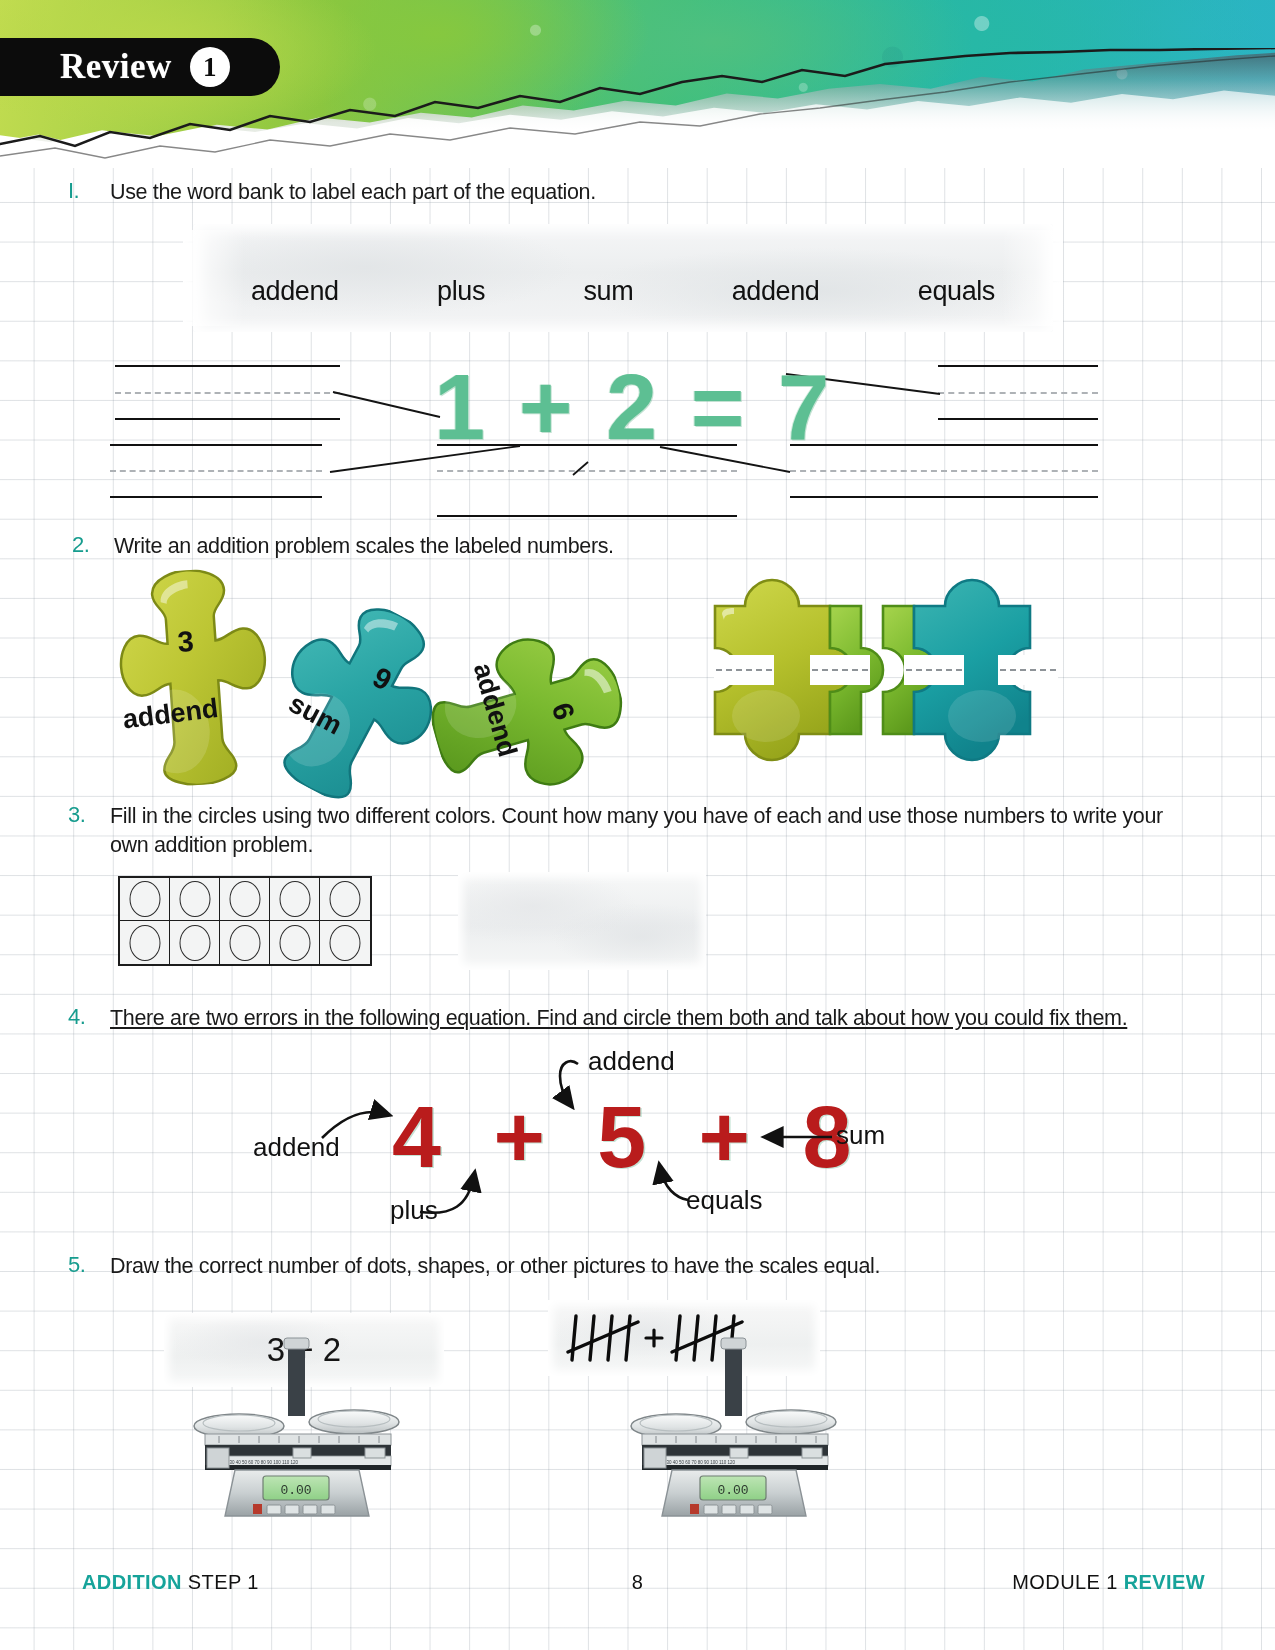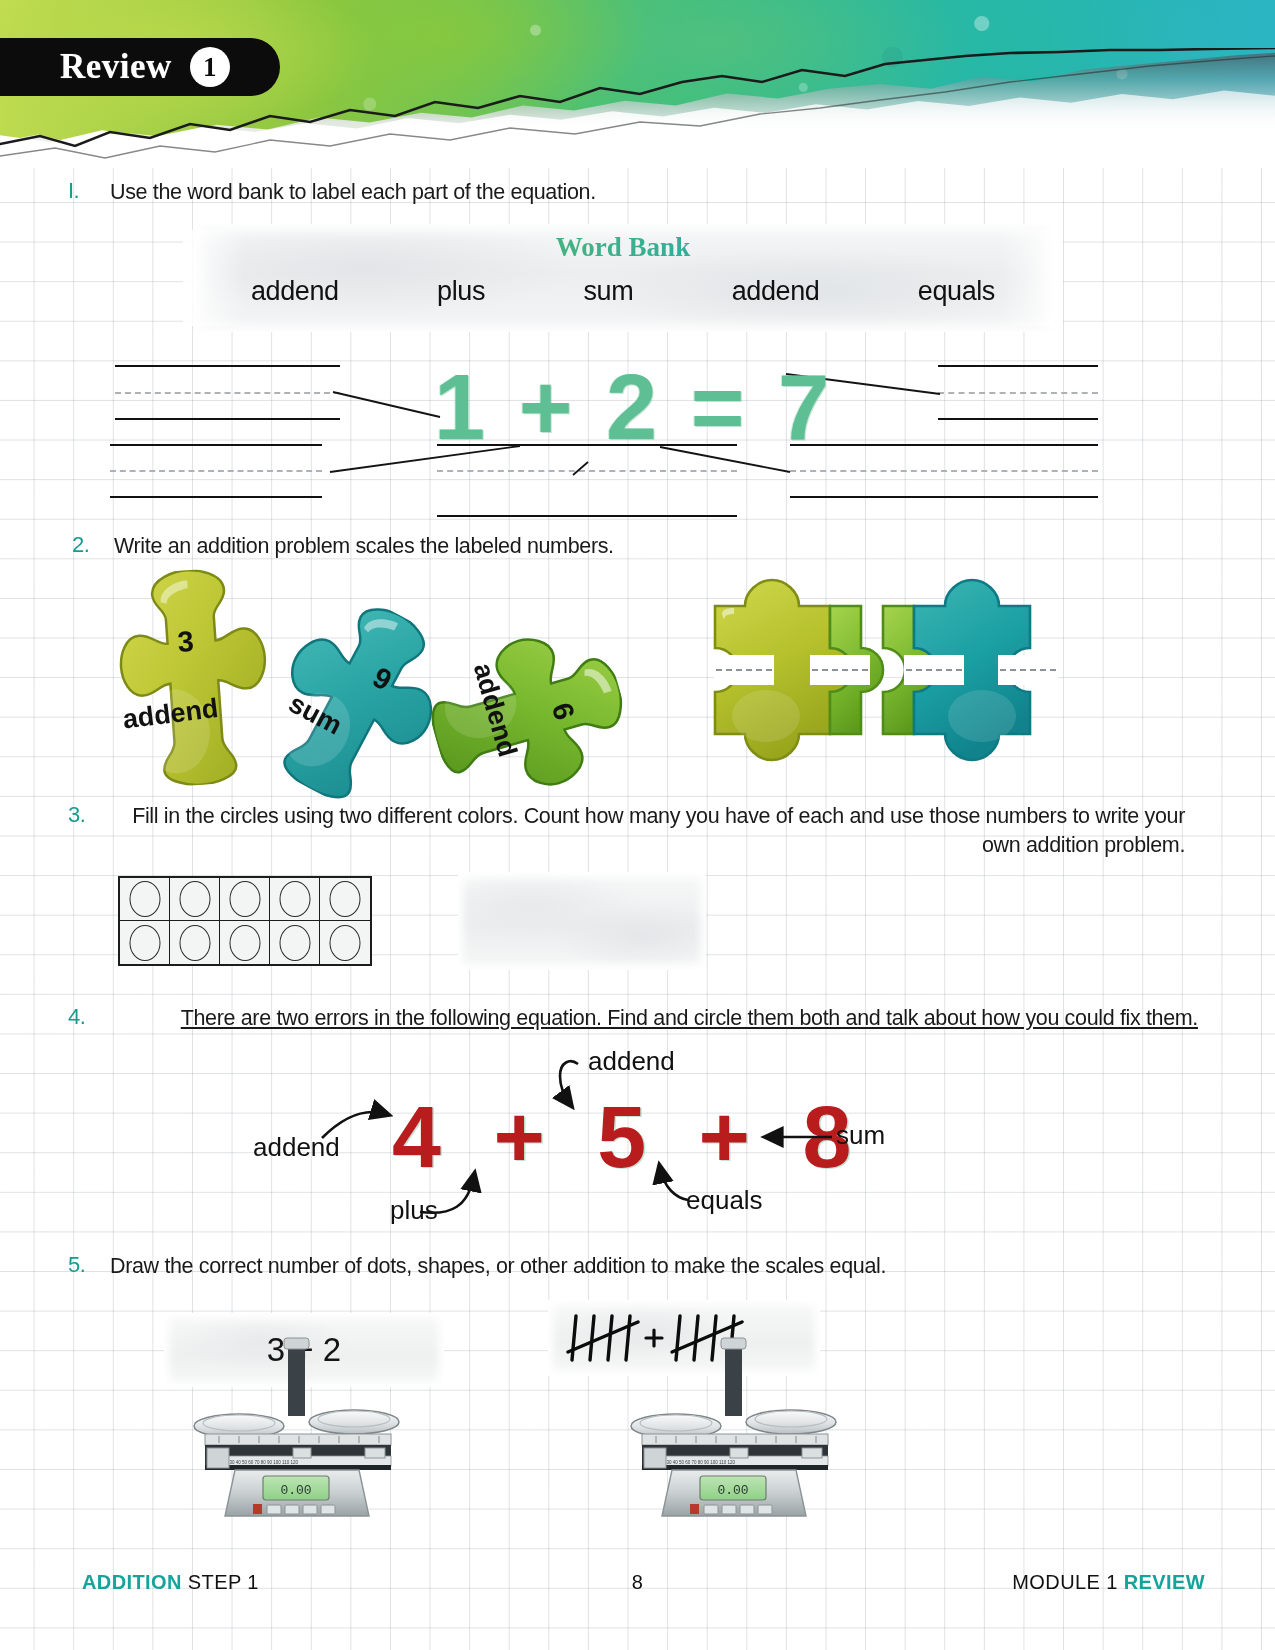--- a/index.html
+++ b/index.html
@@ -85,21 +85,21 @@
   }
 
   
   .qrow { position:absolute; display:flex; }
   .qnum {
     color:#169c8e; font-size:22px; font-family:"Liberation Sans", sans-serif;
     width:42px; flex:0 0 42px; text-align:left; letter-spacing:-.5px;
   }
   .qtext {
     color:#1a1a1a; font-size:21.5px; line-height:29px;
-    font-family:"Liberation Sans", sans-serif; letter-spacing:-.35px;text-align:right;
+    font-family:"Liberation Sans", sans-serif; letter-spacing:-.35px;
   }
 
   
   #wordbank {
     position:absolute; left:193px; top:224px; width:860px; height:108px;
     background:
       radial-gradient(ellipse 300px 70px at 20% 40%, rgba(225,228,230,.85), rgba(238,240,241,0) 70%),
       radial-gradient(ellipse 320px 60px at 72% 62%, rgba(222,226,228,.8), rgba(238,240,241,0) 72%),
       linear-gradient(180deg,#f5f6f7 0%, #eceeef 45%, #f3f4f5 100%);
     border-radius:3px;
@@ -223,21 +223,20 @@
     <span id="review-title">Review</span>
     <span id="review-badge">1</span>
   </div>
 
   <div class="qrow" style="left:68px; top:178px; width:1140px;">
     <div class="qnum">I.</div>
     <div class="qtext">Use the word bank to label each part of the equation.</div>
   </div>
 
   <div id="wordbank">
-    <div id="wordbank-title">Word Bank</div>
     <div id="wordbank-words">
       <span class="wb-word">addend</span>
       <span class="wb-word">plus</span>
       <span class="wb-word">sum</span>
       <span class="wb-word">addend</span>
       <span class="wb-word">equals</span>
     </div>
   </div>
 
   <div id="q1-lines">
@@ -464,21 +463,21 @@
 
     <path d="M592,97 L528,97" fill="none" stroke="#111" stroke-width="2.6" marker-end="url(#ah)"></path>
 
     <path d="M180,172 C212,176 228,166 234,136" fill="none" stroke="#111" stroke-width="2.6" marker-end="url(#ah)"></path>
 
     <path d="M448,160 C436,158 424,148 420,128" fill="none" stroke="#111" stroke-width="2.6" marker-end="url(#ah)"></path>
   </svg>
 
   <div class="qrow" style="left:68px; top:1252px; width:1130px;">
     <div class="qnum">5.</div>
-    <div class="qtext">Draw the correct number of dots, shapes, or other addition to make the scales equal.</div>
+    <div class="qtext">Draw the correct number of dots, shapes, or other pictures to have the scales equal.</div>
   </div>
 
   <div class="scale-note" style="left:164px; top:1313px; width:280px; height:74px;">
     <div class="note-text">3 + 2</div>
   </div>
 
   <div class="scale-note" style="left:548px; top:1300px; width:272px; height:76px;">
     <svg style="position:absolute; left:18px; top:10px;" width="200" height="58" viewBox="0 0 200 58">
       <g stroke="#0c0c0c" stroke-width="3.4" stroke-linecap="round">
         <line x1="10" y1="6" x2="6" y2="50"></line>

